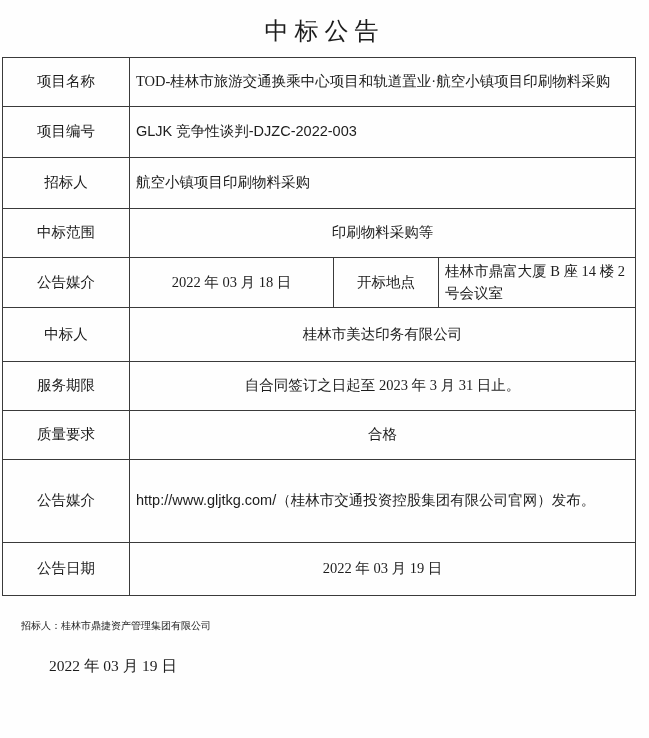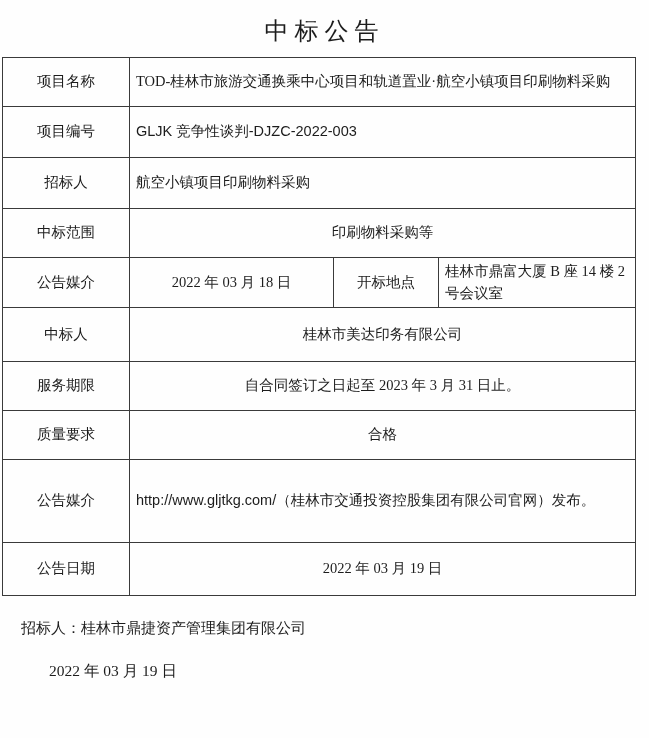--- a/index.html
+++ b/index.html
@@ -56,21 +56,21 @@
   tr.r4  td { height: 45px; }
   tr.r5  td { height: 49px; }
   tr.r6  td { height: 48px; }
   tr.r7  td { height: 44px; }
   tr.r8  td { height: 44px; }
   tr.r9  td { height: 78px; }
   tr.r10 td { height: 48px; }
   .footer-tenderer {
     margin-top: 23px;
     margin-left: 21px;
-    font-size: 15px;
+    font-size: 10px;
   }
   .footer-date {
     margin-top: 23px;
     margin-left: 49px;
     font-size: 15.5px;
   }
 </style>
 </head>
 <body>
 

